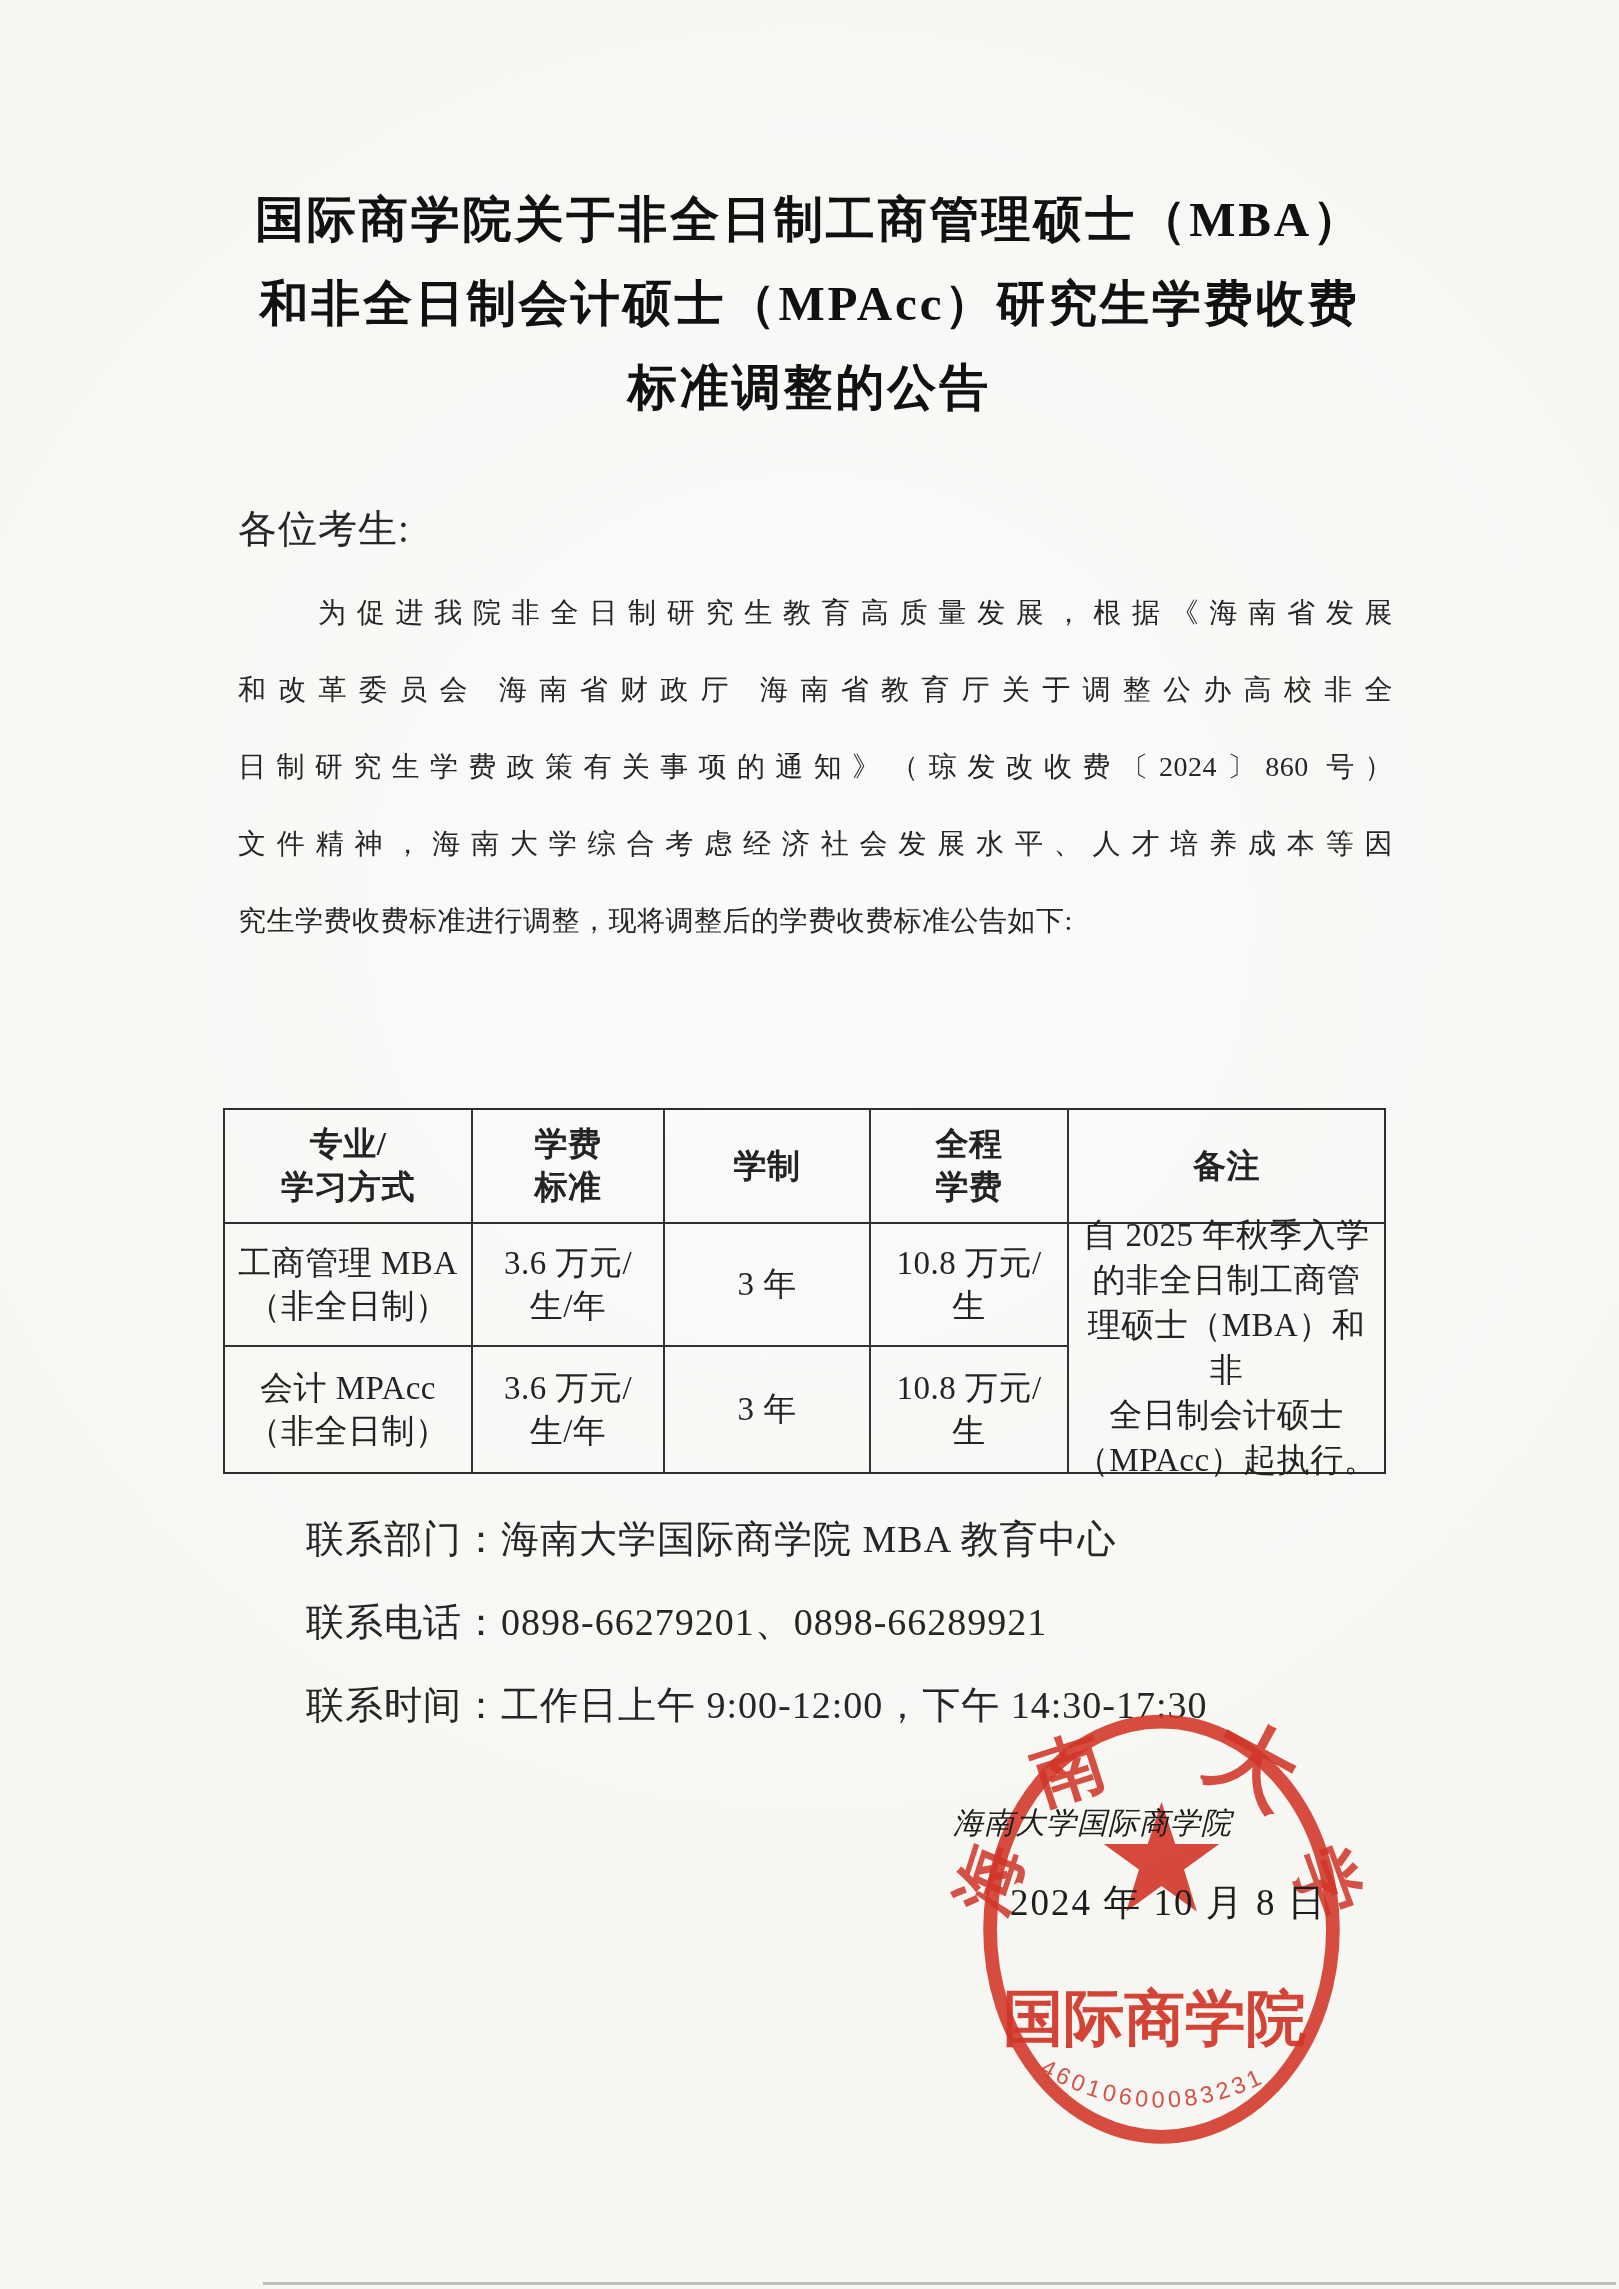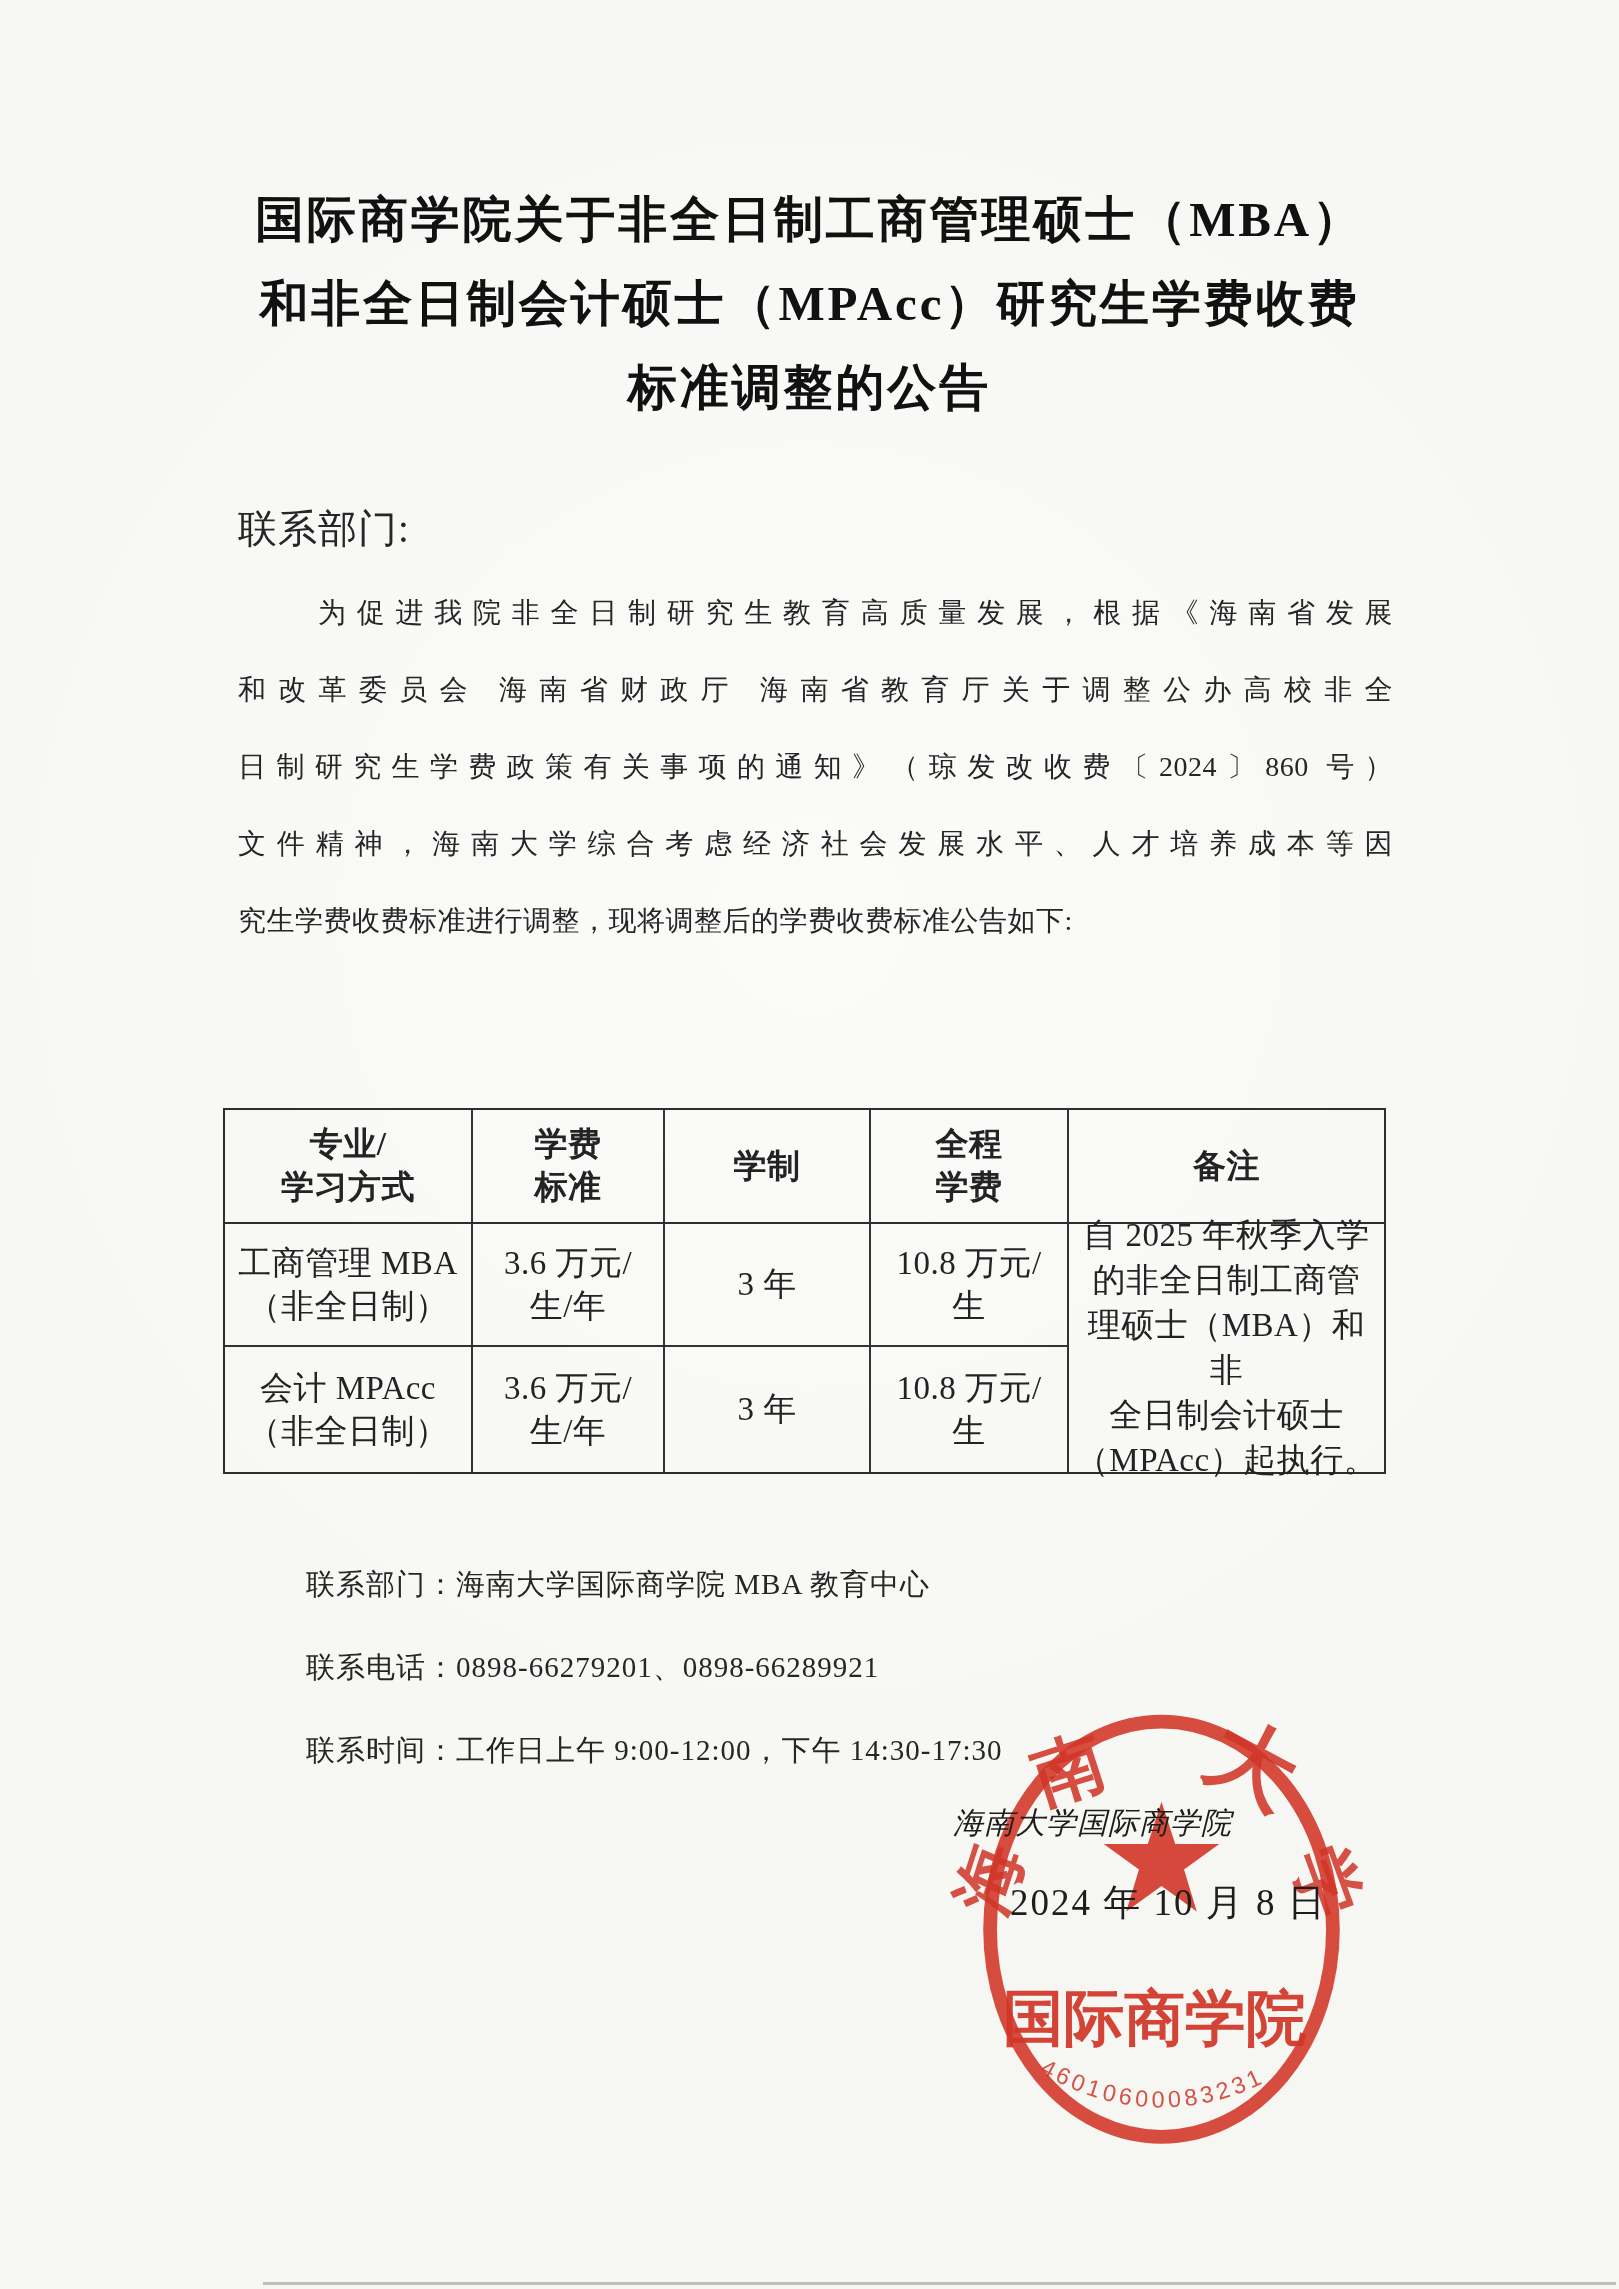--- a/index.html
+++ b/index.html
@@ -50,22 +50,22 @@
     text-align:center;white-space:pre-line;line-height:43px;
     border-right:2px solid #333;border-bottom:2px solid #333;
     padding:3.9px 5.9px;box-sizing:border-box;letter-spacing:0.5px;
   }
   .cell.hdr{font-weight:bold;border-bottom:2.9px solid #2e2e2e;}
   .cell.nr{border-right:none;}
   .cell.nb{border-bottom:none;}
   .cell.remark{grid-column:5;grid-row:2 / span 2;line-height:45px;}
   
   .contact{
-    position:absolute;top:1543px;left:306px;
-    font-size:29px;line-height:83px;color:#262626;letter-spacing:1px;
+    position:absolute;top:1498px;left:306px;
+    font-size:38px;line-height:83px;color:#262626;letter-spacing:1px;
   }
   
   .sig-org{
     position:absolute;top:1803px;left:953px;z-index:3;
     font-size:30px;color:#1d1d1d;letter-spacing:1px;font-style:italic;
   }
   .sig-date{
     position:absolute;top:1878px;left:978px;z-index:3;
     font-size:37px;color:#1d1d1d;letter-spacing:2px;margin-left:32px;
   }
@@ -81,21 +81,21 @@
 <body>
 
 <div class="page">
 
   <div class="title">
     <div>国际商学院关于非全日制工商管理硕士（MBA）</div>
     <div>和非全日制会计硕士（MPAcc）研究生学费收费</div>
     <div>标准调整的公告</div>
   </div>
 
-  <div class="salutation">联系部门:</div>
+  <div class="salutation">各位考生:</div>
 
   <div class="paragraph">
     <div class="pline first">为促进我院非全日制研究生教育高质量发展，根据《海南省发展</div>
     <div class="pline">和改革委员会 海南省财政厅 海南省教育厅关于调整公办高校非全</div>
     <div class="pline">日制研究生学费政策有关事项的通知》（琼发改收费〔2024〕860 号）</div>
     <div class="pline">文件精神，海南大学综合考虑经济社会发展水平、人才培养成本等因</div>
     <div class="pline last">究生学费收费标准进行调整，现将调整后的学费收费标准公告如下:</div>
   </div>
 
   <div class="fee-table">

